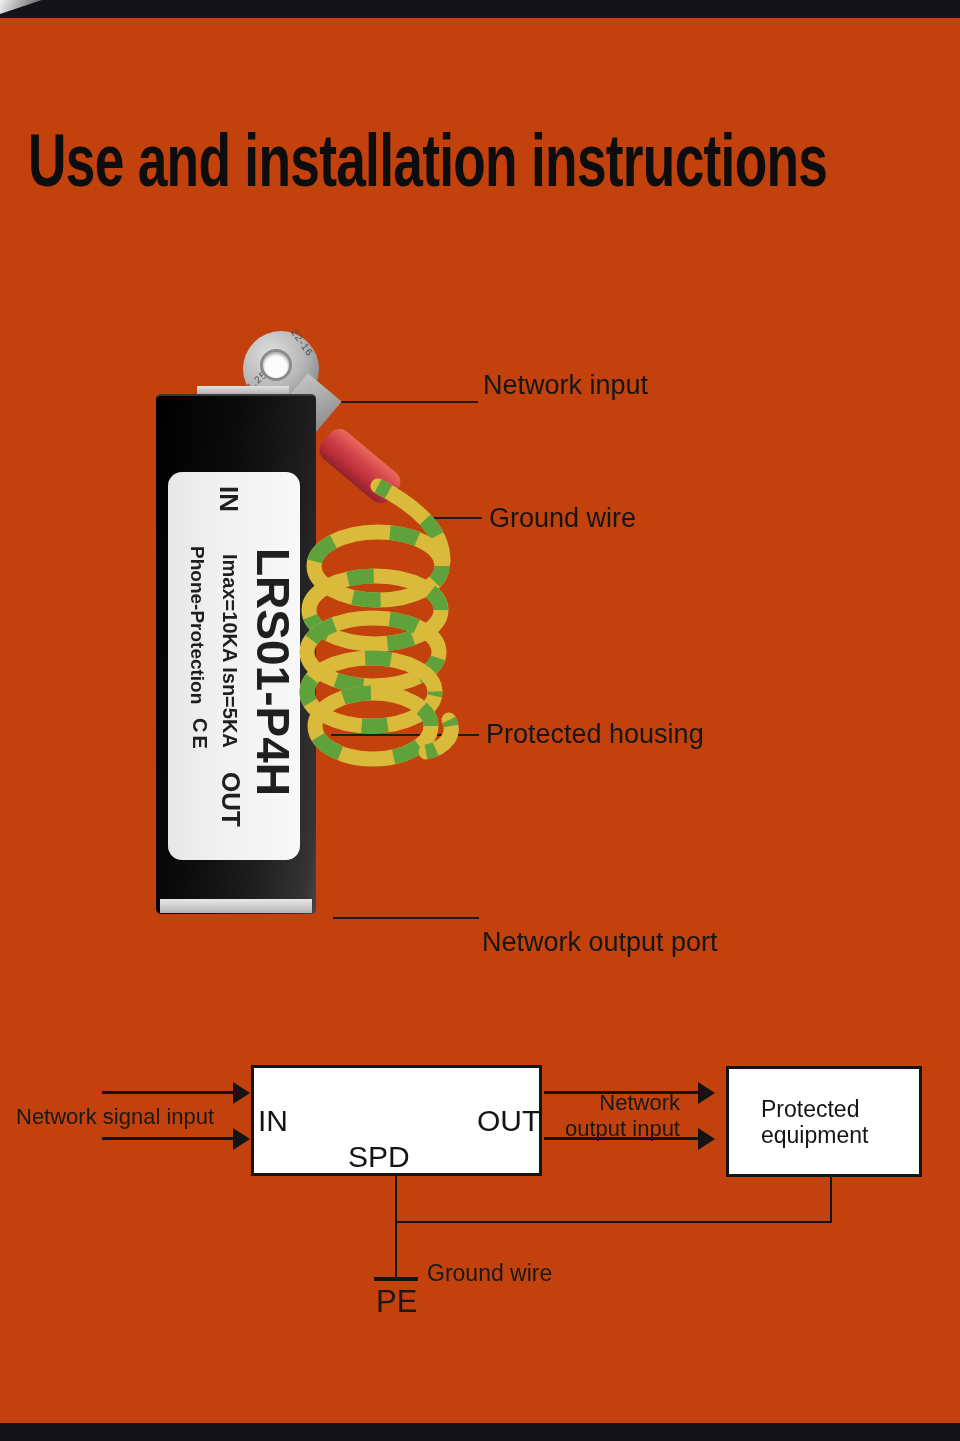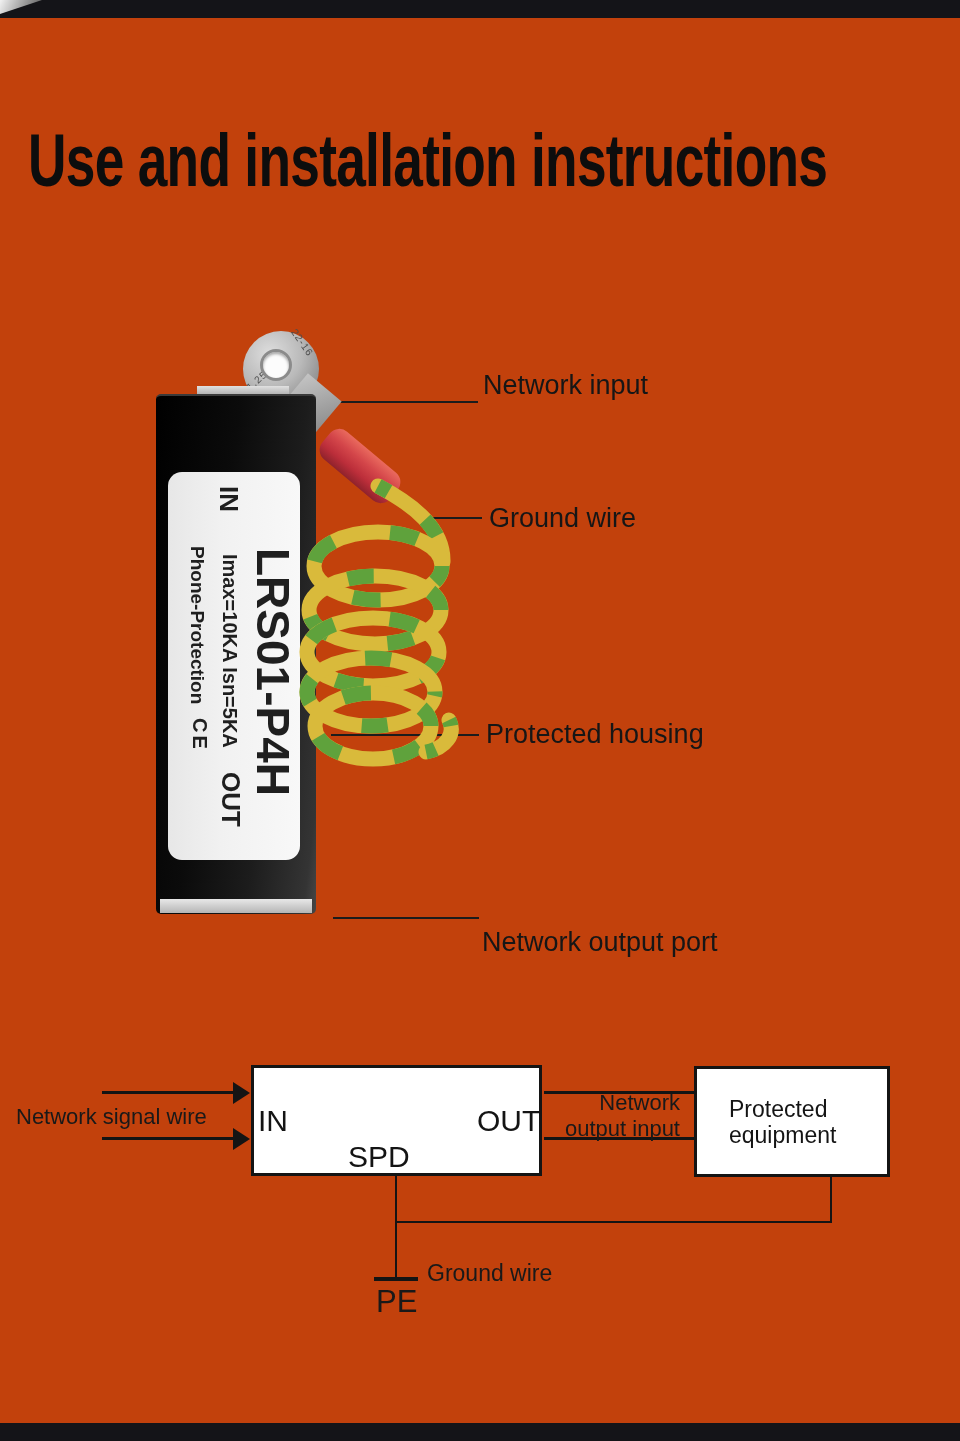--- a/index.html
+++ b/index.html
@@ -61,21 +61,21 @@
   .wy{fill:none;stroke:var(--wire-yellow);stroke-width:15;stroke-linecap:round;}
   .wg{fill:none;stroke:var(--wire-green);stroke-width:15;stroke-linecap:butt;}
   
   .dtext{position:absolute;color:#191919;white-space:nowrap;}
   .inputlbl{left:16px;top:1105px;font-size:22px;line-height:24px;}
   .shaft{position:absolute;height:3px;background:#141414;}
   .head{position:absolute;width:0;height:0;border-top:11px solid transparent;
         border-bottom:11px solid transparent;border-left:17px solid #141414;}
   .box{position:absolute;border:3px solid #141414;background:#fff;box-sizing:border-box;}
   .spdbox{left:251px;top:1065px;width:291px;height:111px;}
-  .protbox{left:694px;top:1066px;width:196px;height:111px;}
+  .protbox{left:726px;top:1066px;width:196px;height:111px;}
   .bin{position:absolute;left:4px;top:36px;font-size:30px;color:#141414;}
   .bout{position:absolute;left:223px;top:36px;font-size:30px;color:#141414;}
   .bspd{position:absolute;left:94px;top:72px;font-size:30px;color:#141414;}
   .linklbl{left:565px;top:1090px;font-size:22px;line-height:26px;text-align:right;}
   .protlbl{position:absolute;left:32px;top:27px;font-size:23px;line-height:26px;color:#141414;}
   .gline{position:absolute;background:#141414;}
   .gv1{left:395px;top:1176px;width:2px;height:101px;}
   .gh{left:395px;top:1221px;width:437px;height:2px;}
   .gv2{left:830px;top:1177px;width:2px;height:46px;}
   .pebar{position:absolute;left:374px;top:1277px;width:44px;height:4px;background:#141414;}
@@ -137,21 +137,21 @@
       <ellipse class="wy" cx="371" cy="692" rx="64" ry="34"></ellipse>
       <ellipse class="wg" cx="371" cy="692" rx="64" ry="34" stroke-dasharray="26 58" stroke-dashoffset="22"></ellipse>
       <ellipse class="wy" cx="373" cy="726" rx="58" ry="33"></ellipse>
       <ellipse class="wg" cx="373" cy="726" rx="58" ry="33" stroke-dasharray="28 54" stroke-dashoffset="58"></ellipse>
       <path class="wy" d="M426 752 C446 748 456 734 449 720"></path>
       <path class="wg" d="M426 752 C446 748 456 734 449 720" stroke-dasharray="16 30" stroke-dashoffset="6"></path>
     </svg>
   </div>
 
   <div>
-    <div class="dtext inputlbl">Network signal wire</div>
+    <div class="dtext inputlbl">Network signal input</div>
 
     <div class="shaft" style="left:102px;top:1091px;width:132px;"></div>
     <div class="head" style="left:233px;top:1082px;"></div>
     <div class="shaft" style="left:102px;top:1137px;width:132px;"></div>
     <div class="head" style="left:233px;top:1128px;"></div>
 
     <div class="box spdbox">
       <span class="bin">IN</span>
       <span class="bout">OUT</span>
       <span class="bspd">SPD</span>

